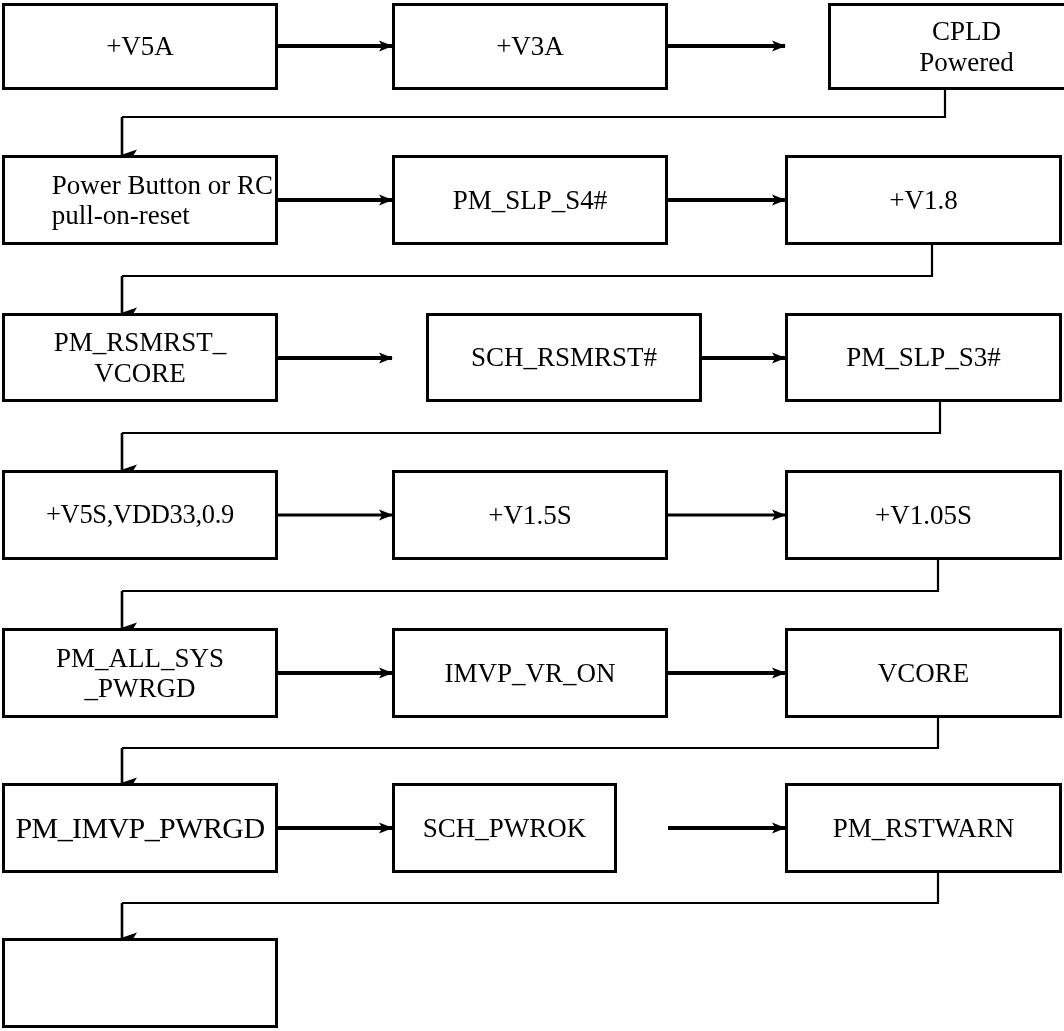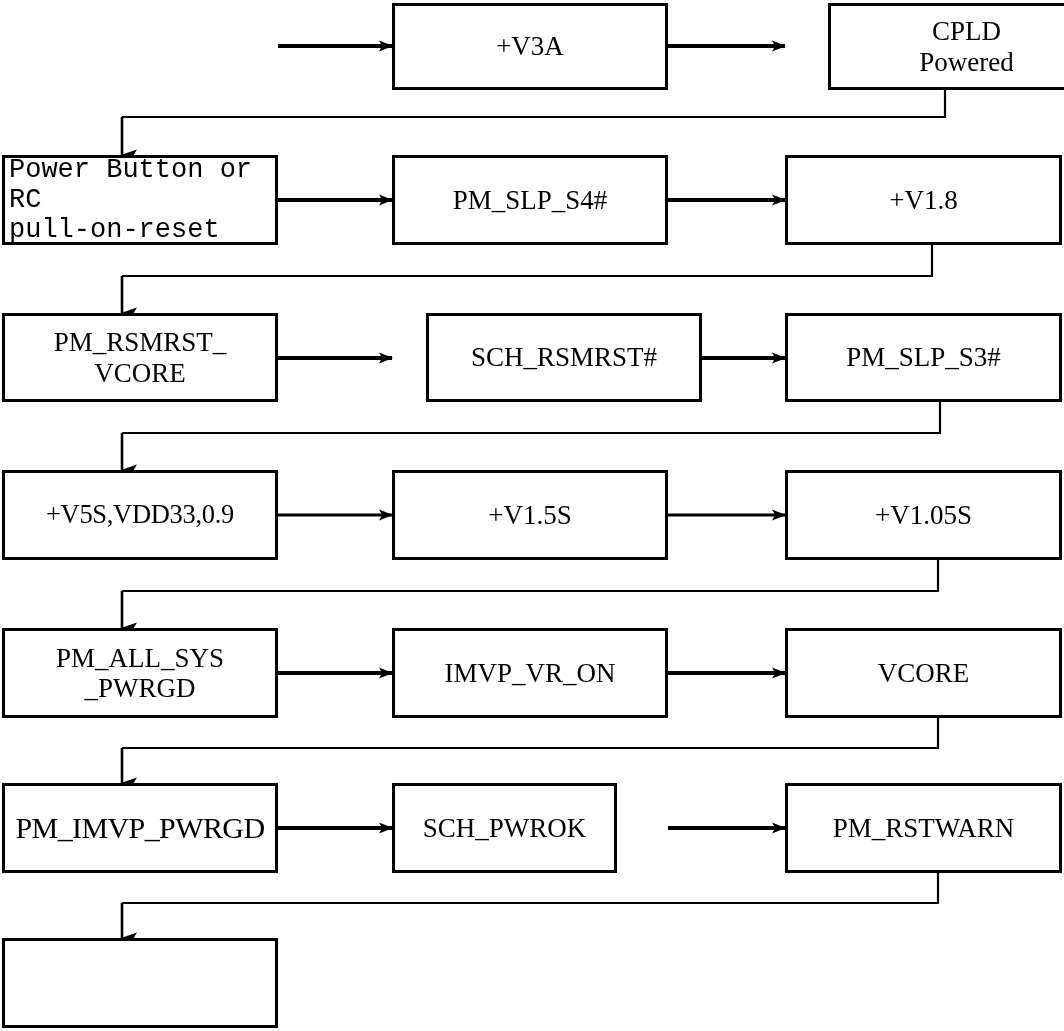--- a/index.html
+++ b/index.html
@@ -41,22 +41,21 @@
     display: block;
     text-align: center;
     line-height: 1.12;
     color: #000000;
     font-size: 27px;
     letter-spacing: 0px;
     white-space: pre-line;
     padding: 0 2px;
   }
   .node.align-left {
-    justify-content: flex-start;
-    font-family: Liberation Mono, monospace;
+    justify-content: flex-end;
   }
   .node.align-left .label {
     text-align: left;
     padding-left: 4px;
   }
   .node.tight .label {
     font-size: 30px;
     padding: 0;
     letter-spacing: -0.6px;
   }
@@ -117,20 +116,23 @@
 
       <line x1="278" y1="828" x2="392" y2="828" stroke-width="4" marker-end="url(#arrowRight)"></line>
       <line x1="668" y1="828" x2="785" y2="828" stroke-width="4" marker-end="url(#arrowRight)"></line>
 
       <path d="M938,872 L938,903 L122,903" stroke-width="2.2"></path>
       <line x1="122" y1="903" x2="122" y2="938" stroke-width="2.6" marker-end="url(#arrowDown)"></line>
 
     </g>
   </svg>
 
+  <div class="node" style="left:2px; top:3px; width:276px; height:87px;">
+    <span class="label">+V5A</span>
+  </div>
   <div class="node" style="left:392px; top:3px; width:276px; height:87px;">
     <span class="label">+V3A</span>
   </div>
   <div class="node" style="left:828px; top:3px; width:277px; height:87px;">
     <span class="label">CPLD
 Powered</span>
   </div>
 
   <div class="node align-left" style="left:2px; top:155px; width:276px; height:90px;">
     <span class="label">Power Button or RC

